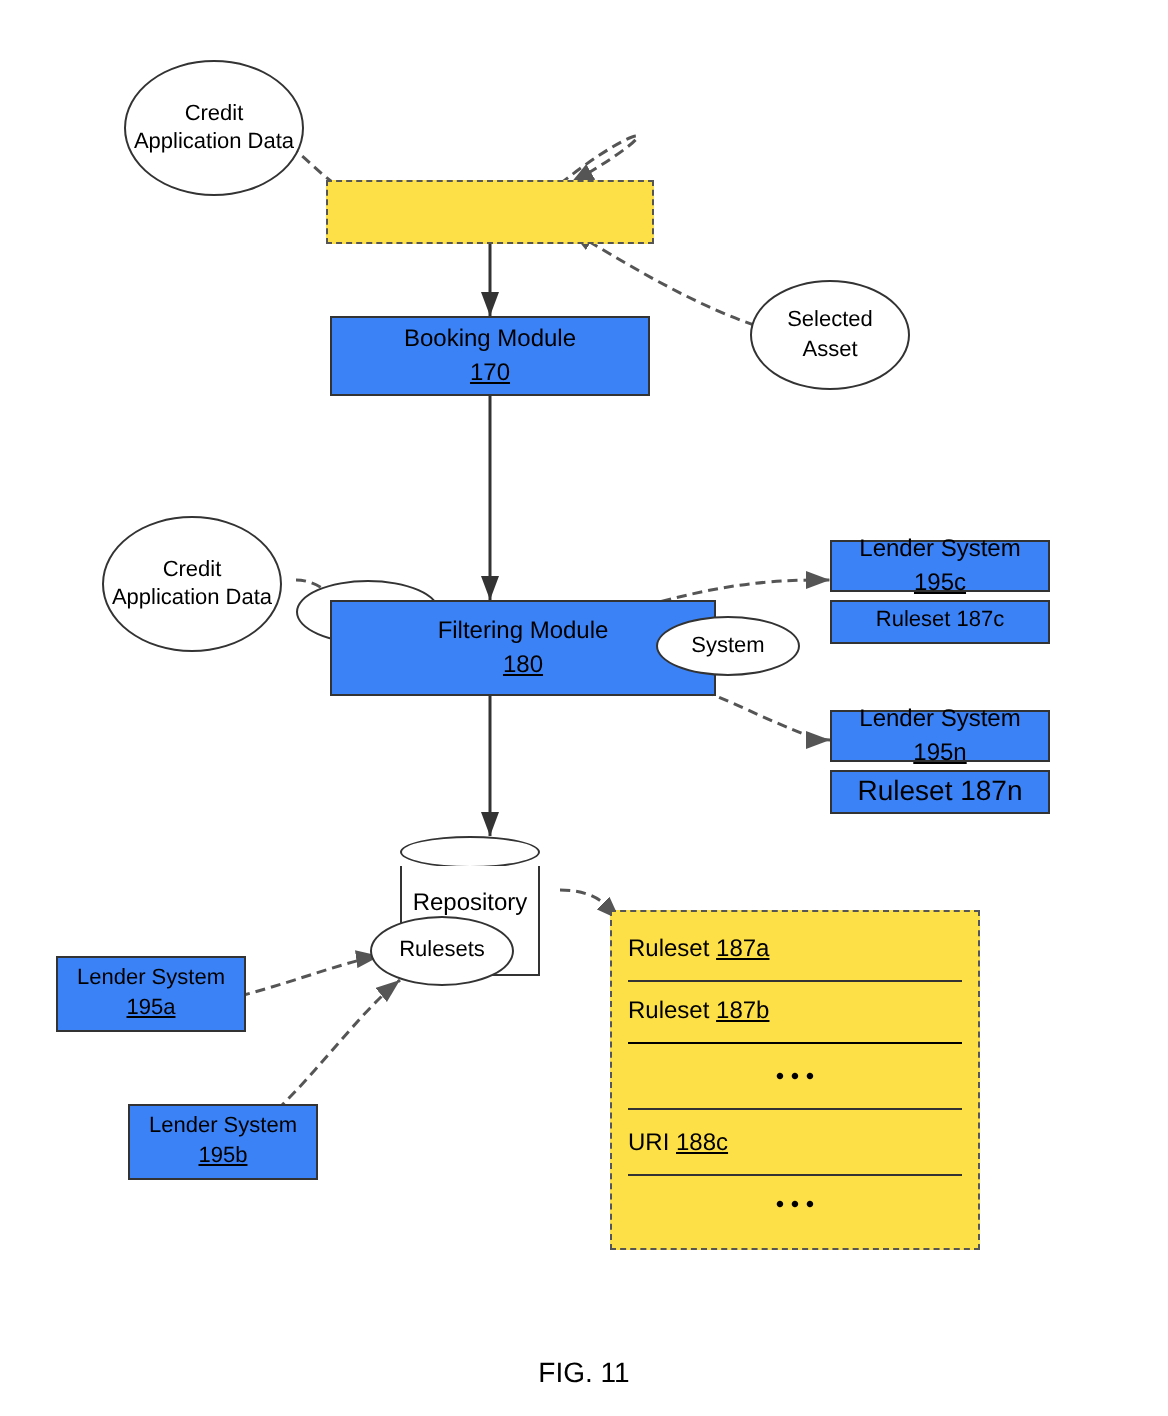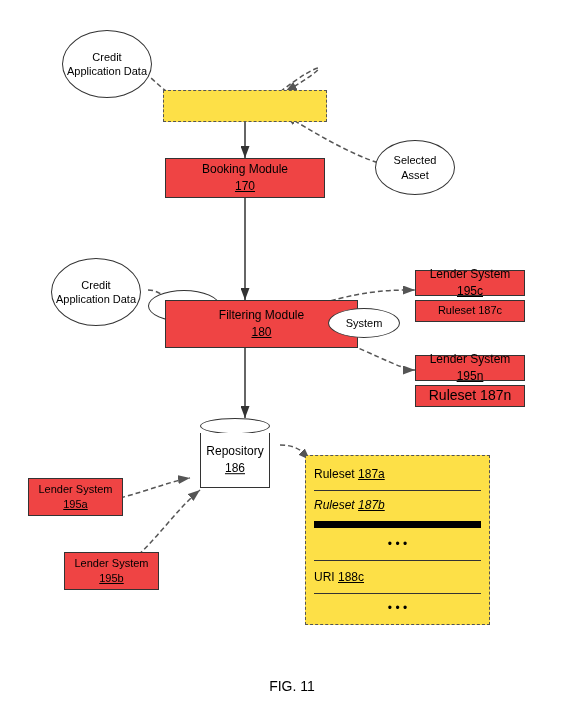--- a/index.html
+++ b/index.html
@@ -20,21 +20,21 @@
     .fig-label {
       text-align: center;
       font-size: 14px;
       padding: 8px 0;
       font-weight: normal;
     }
     
     .box-rect {
       position: absolute;
       border: 1.5px solid #333;
-      background: #ef4444;
+      background: #3b82f6;
       text-align: center;
       display: flex;
       flex-direction: column;
       align-items: center;
       justify-content: center;
       line-height: 1.4;
     }
     .box-rect .underline {
       text-decoration: underline;
     }
@@ -208,36 +208,39 @@
   <div class="cylinder" style="position:absolute;left:200px;top:418px;">
     <div class="cylinder-top"></div>
     <div class="cylinder-body">
       <div class="cylinder-label">
         <div>Repository</div>
         <div class="underline" style="text-decoration:underline;">186</div>
       </div>
     </div>
   </div>
 
+  <div class="box-oval" style="width:72px;height:35px;left:185px;top:458px;">
+    <span style="font-size:11px;">Rulesets</span>
+  </div>
 
   <div class="box-rect" style="width:95px;height:38px;left:28px;top:478px;">
     <span style="font-size:11px;">Lender System</span>
     <span class="underline" style="font-size:11px;text-decoration:underline;">195a</span>
   </div>
 
   <div class="box-rect" style="width:95px;height:38px;left:64px;top:552px;">
     <span style="font-size:11px;">Lender System</span>
     <span class="underline" style="font-size:11px;text-decoration:underline;">195b</span>
   </div>
 
   <div class="dashed-rect" style="width:185px;height:170px;left:305px;top:455px;">
 
     <div style="padding:6px 8px;line-height:2;">
       <div style="border-bottom:1px solid #333;padding-bottom:4px;margin-bottom:2px;">Ruleset <span style="text-decoration:underline;">187a</span></div>
-      <div style="border-bottom:7px solid #000000;padding-bottom:4px;margin-bottom:2px;font-style:italic;">Ruleset <span style="text-decoration:underline;">187b</span></div>
+      <div style="border-bottom:1px solid #000000;padding-bottom:4px;margin-bottom:2px;">Ruleset <span style="text-decoration:underline;">187b</span></div>
       <div style="text-align:center;padding:2px 0;">• • •</div>
       <div style="border-bottom:1px solid #333;padding-bottom:4px;border-top:1px solid #333;padding-top:4px;margin-top:2px;">URI <span style="text-decoration:underline;">188c</span></div>
       <div style="text-align:center;padding:2px 0;">• • •</div>
     </div>
   </div>
 
 </div>
 
 <div class="fig-label">
   <span>FIG. 11</span>

